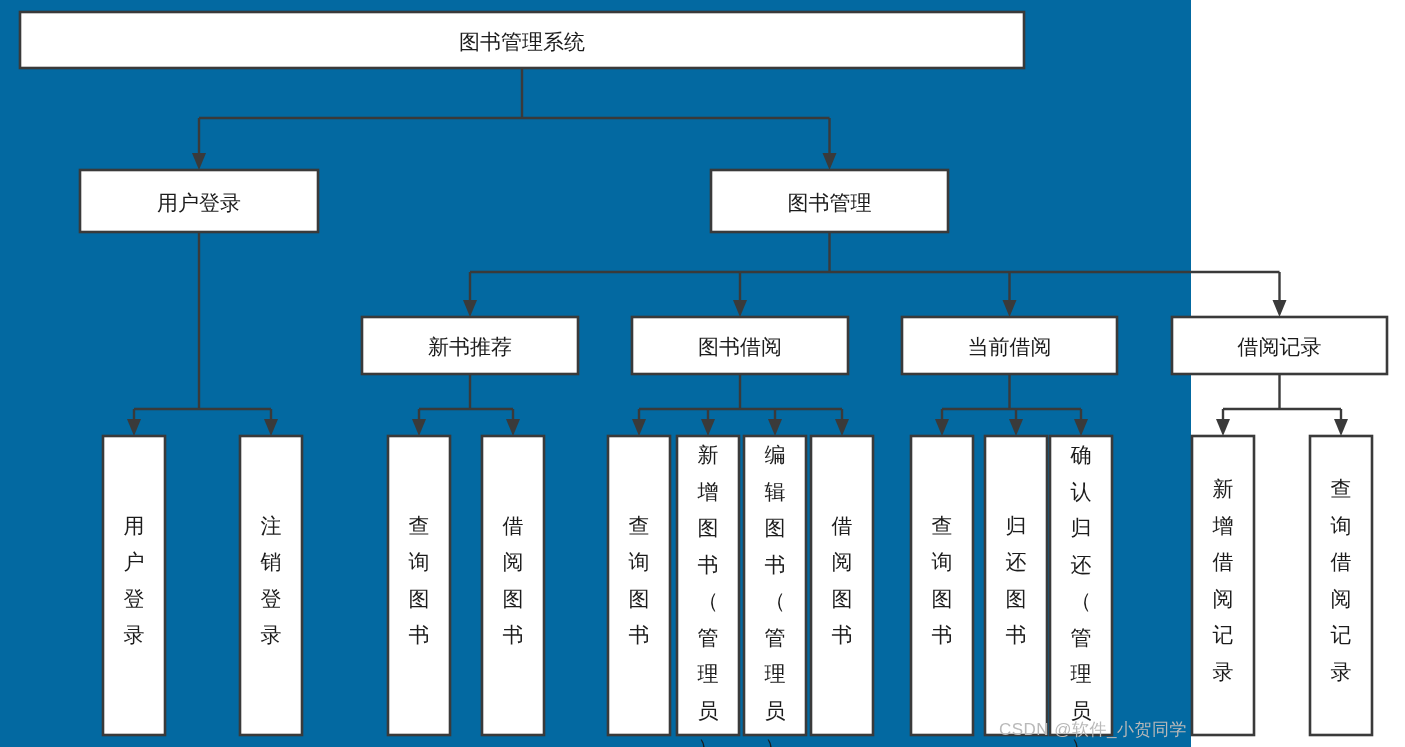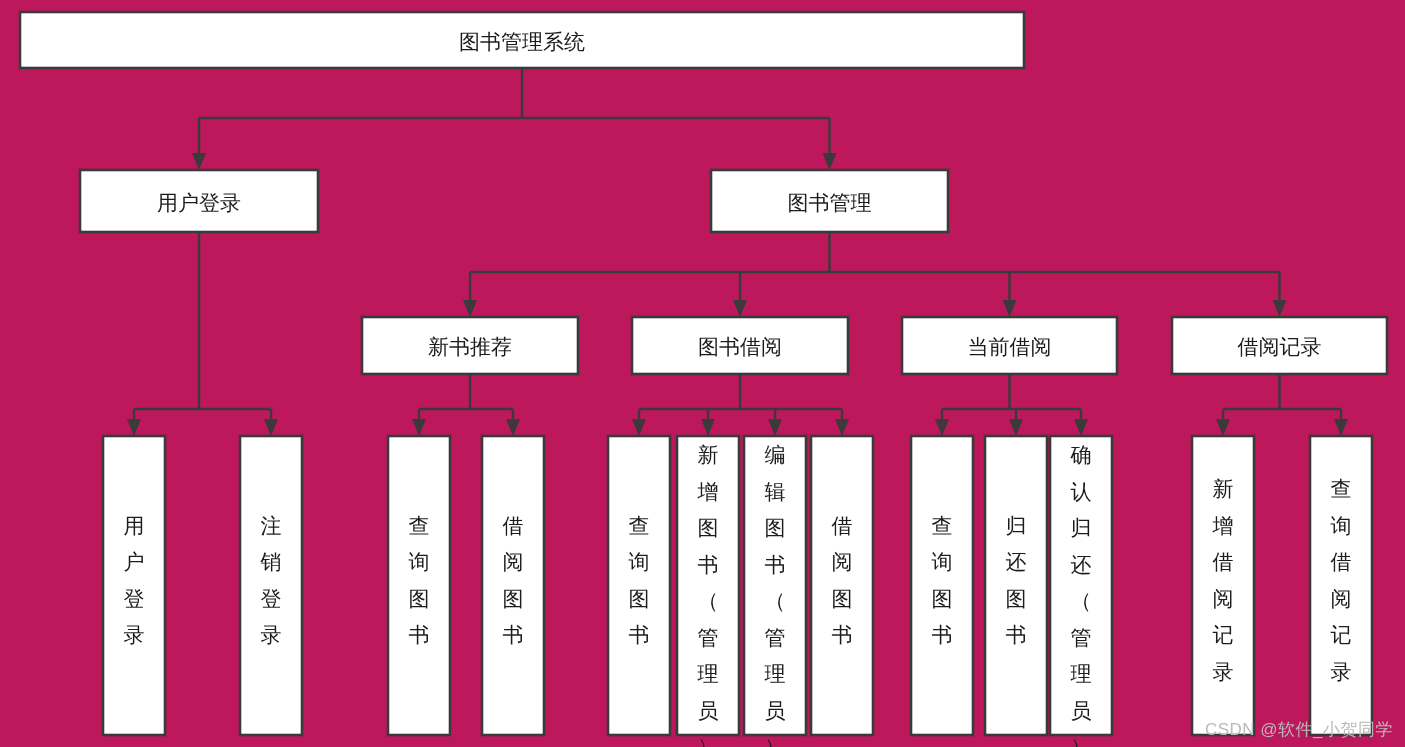--- a/index.html
+++ b/index.html
@@ -8,23 +8,23 @@
     background: #ffffff;
   }
   body {
     width: 1405px;
     height: 747px;
     font-family: "Liberation Sans", sans-serif;
     overflow: hidden;
   }
   #diagram-root {
     position: relative;
-    width: 1405px;
+    width: 1191px;
     height: 747px;
-    background: #be185d;
+    background: #0369a1;
   }
   svg.flow {
     position: absolute;
     left: 0;
     top: 0;
     width: 1405px;
     height: 747px;
   }
   .node-box {
     fill: #ffffff;
@@ -48,21 +48,21 @@
     dominant-baseline: central;
   }
   .node-label-v {
     font-family: "Liberation Sans", sans-serif;
     font-size: 21px;
     fill: #1c1c1c;
     text-anchor: middle;
   }
   .watermark {
     position: absolute;
-    right: 12px;
+    right: 4px;
     bottom: 6px;
     font-family: "Liberation Sans", sans-serif;
     font-size: 17px;
     color: #b9b9b9;
     white-space: nowrap;
     letter-spacing: 0.5px;
     user-select: none;
   }
 </style>
 </head>

